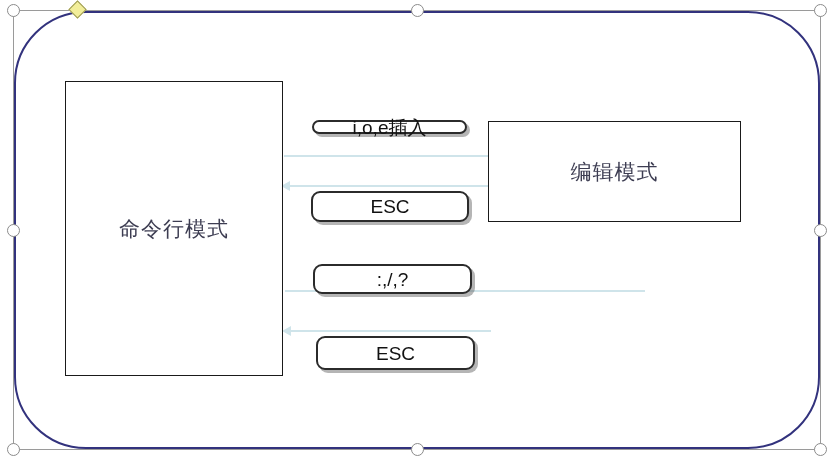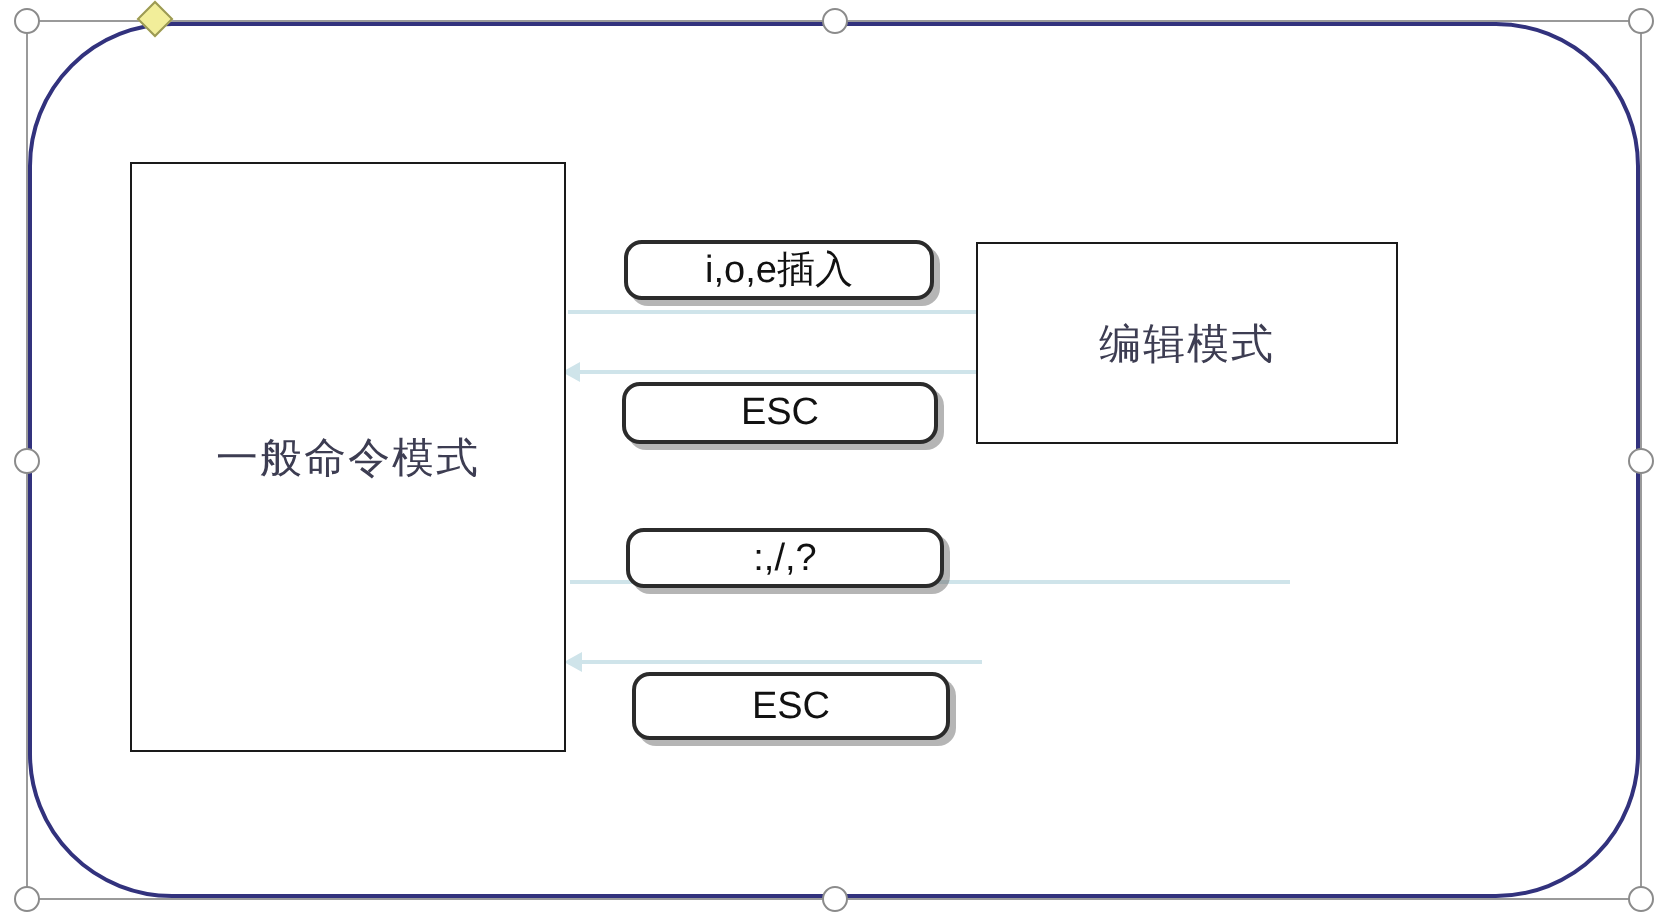--- a/index.html
+++ b/index.html
@@ -88,21 +88,21 @@
 
   #box-normal {
     left: 65px;
     top: 81px;
     width: 218px;
     height: 295px;
   }
   #box-edit {
     left: 488px;
     top: 121px;
-    width: 211px;
+    width: 253px;
     height: 101px;
   }
   #box-cmdline {
     left: 488px;
     top: 277px;
     width: 258px;
     height: 97px;
   }
 
   
@@ -144,21 +144,21 @@
     z-index: 30;
   }
   .pill .ptext {
     font-family: "Liberation Sans", sans-serif;
     font-size: 19px;
     color: #111111;
     white-space: nowrap;
     line-height: 1;
   }
 
-  #pill-insert { left: 312px; top: 120px; width: 155px; height: 30px; }
+  #pill-insert { left: 312px; top: 120px; width: 155px; height: 14px; }
   #pill-esc-1  { left: 311px; top: 191px; width: 158px; height: 31px; }
   #pill-colon  { left: 313px; top: 264px; width: 159px; height: 30px; }
   #pill-esc-2  { left: 316px; top: 336px; width: 159px; height: 34px; }
 </style>
 </head>
 <body>
 
 <div id="canvas">
 
   <div class="sel-frame"></div>
@@ -169,21 +169,21 @@
 
   <div class="connector" id="line-from-edit"></div>
   <div class="arrow-head" id="arrow-from-edit"></div>
 
   <div class="connector" id="line-to-cmd"></div>
 
   <div class="connector" id="line-from-cmd"></div>
   <div class="arrow-head" id="arrow-from-cmd"></div>
 
   <div class="mode-box" id="box-normal">
-    <span class="label">一般命令模式</span>
+    <span class="label">命令行模式</span>
   </div>
 
   <div class="mode-box" id="box-edit">
     <span class="label">编辑模式</span>
   </div>
 
 
   <div class="pill" id="pill-insert">
     <span class="ptext">i,o,e插入</span>
   </div>

